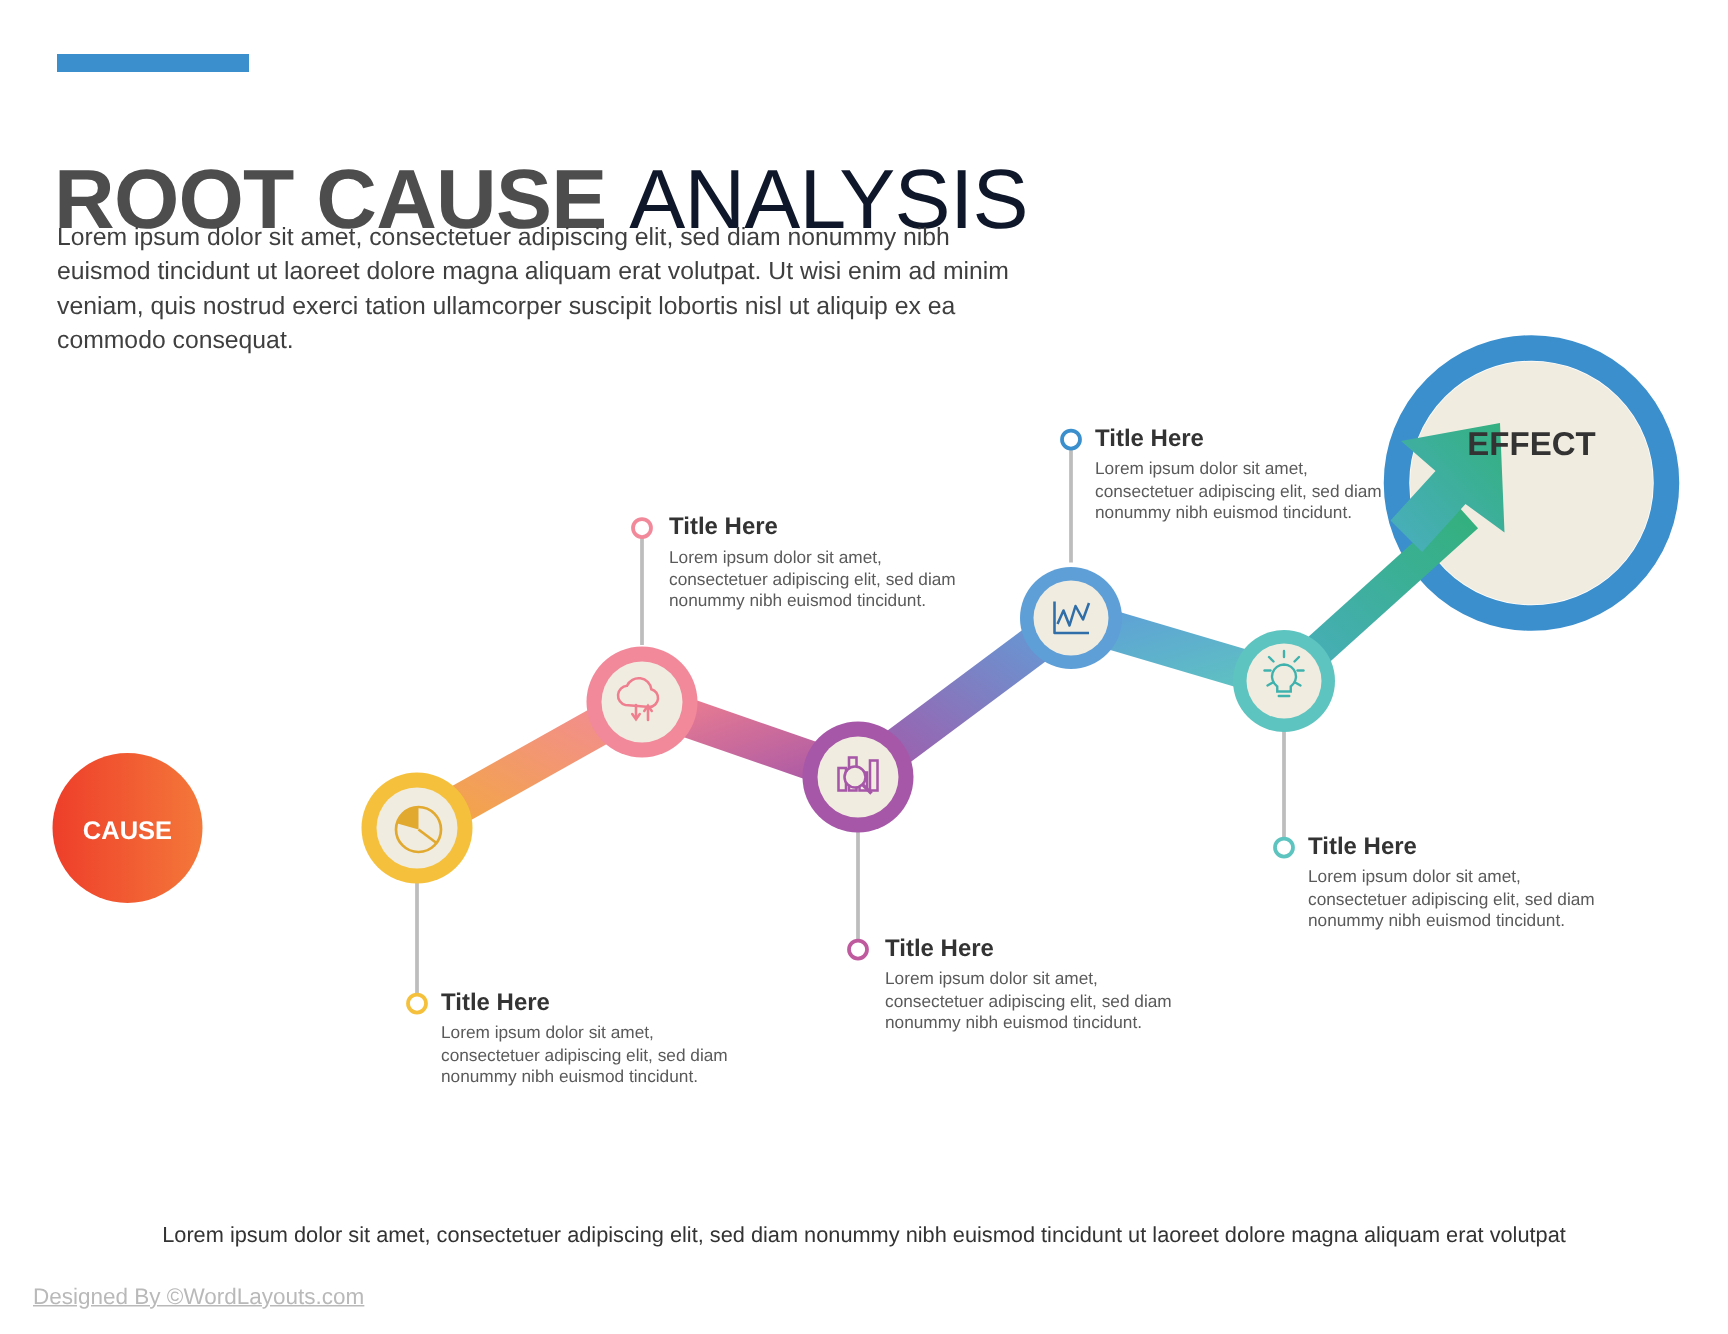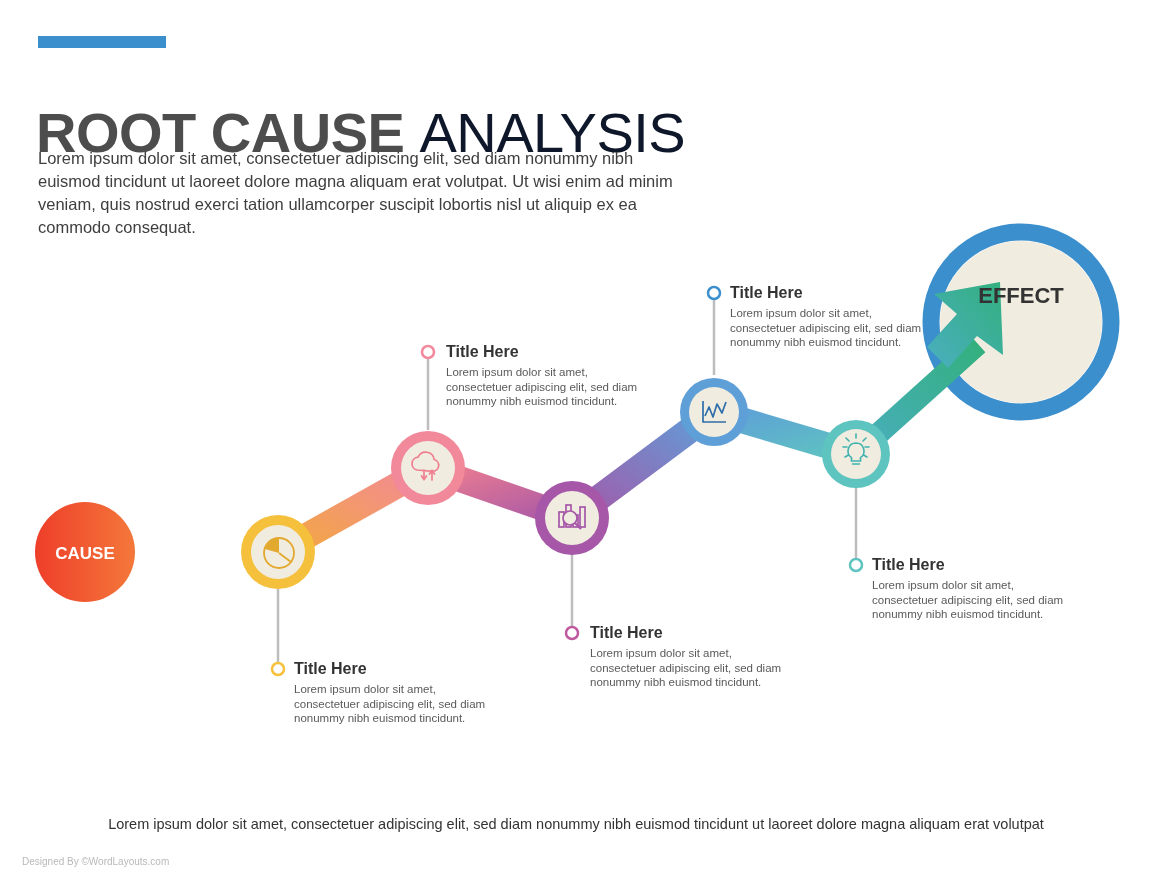--- a/index.html
+++ b/index.html
@@ -92,22 +92,23 @@
     top: 816px;
     width: 1152px;
     text-align: center;
     font-size: 14.5px;
     color: #333333;
   }
   #credit-line {
     position: absolute;
     left: 22px;
     top: 856px;
-    font-size: 10px;
+    font-size: 15px;
     color: #b9b9b9;
+    text-decoration: underline;
   }
 </style>
 </head>
 <body>
 
 <div id="accent-bar"></div>
 
 <h1 id="page-title"><span class="t-bold">ROOT CAUSE</span> <span class="t-light">ANALYSIS</span></h1>
 
 <p id="intro-paragraph">Lorem ipsum dolor sit amet, consectetuer adipiscing elit, sed diam nonummy nibh euismod tincidunt ut laoreet dolore magna aliquam erat volutpat. Ut wisi enim ad minim veniam, quis nostrud exerci tation ullamcorper suscipit lobortis nisl ut aliquip ex ea commodo consequat.</p>

